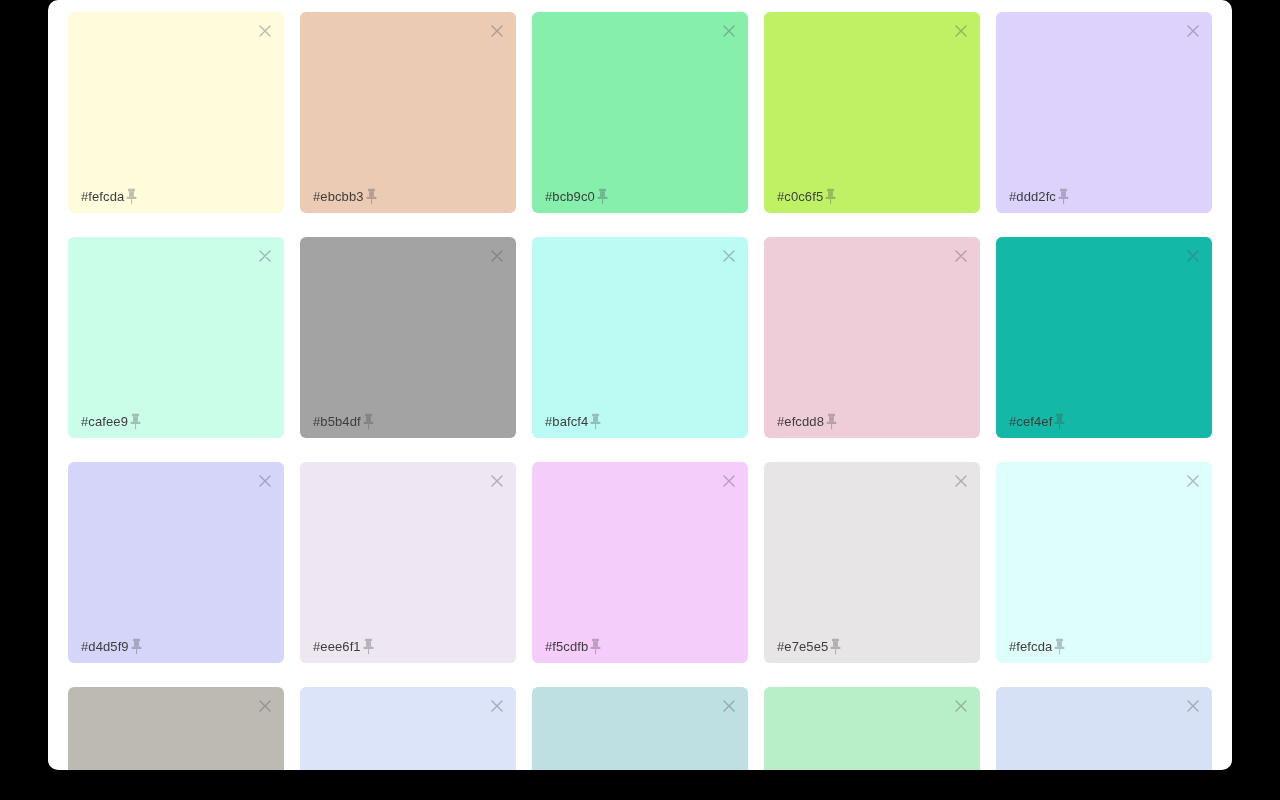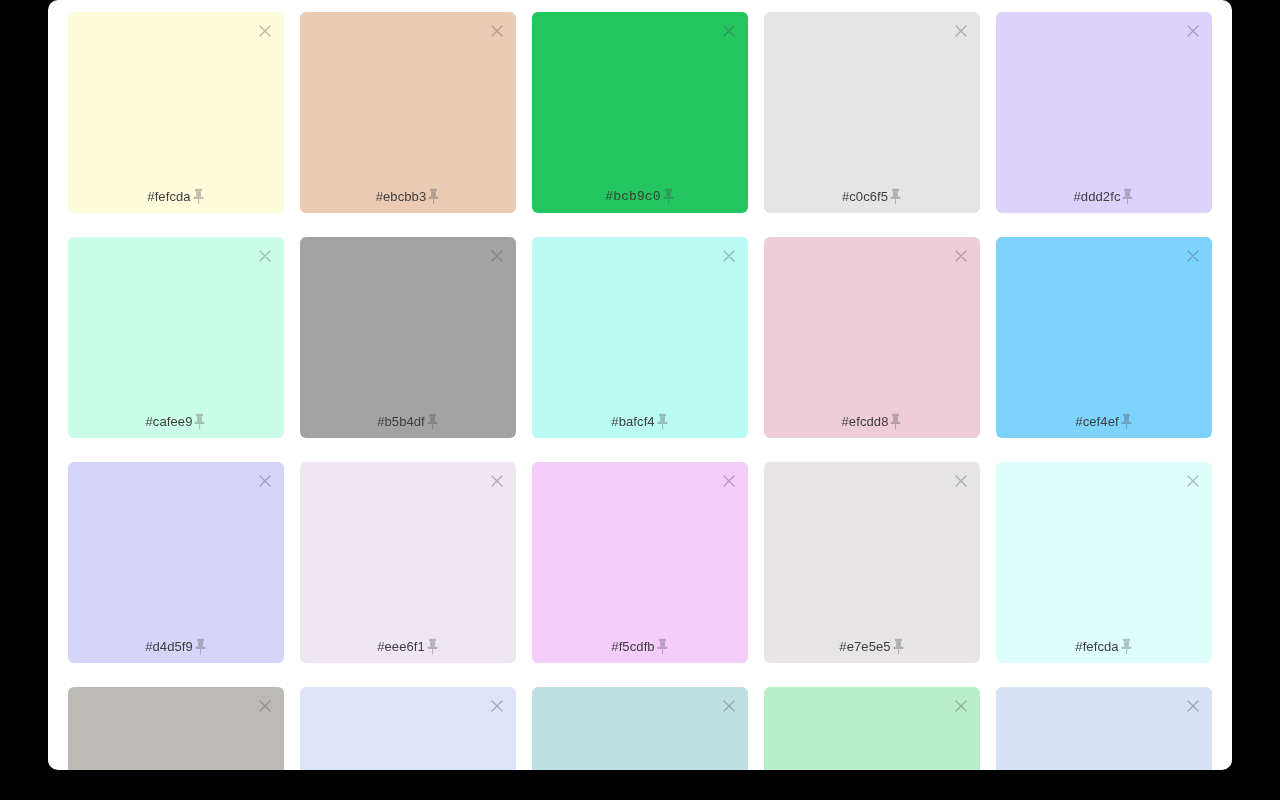--- a/index.html
+++ b/index.html
@@ -62,21 +62,21 @@
   .close-icon svg { display: block; width: 20px; height: 20px; }
 
   .card-footer {
     position: absolute;
     left: 0;
     right: 0;
     bottom: 0;
     height: 34px;
     display: flex;
     align-items: center;
-    justify-content: center;
+    justify-content: flex-start;
     padding: 0 12px 0 13px;
   }
 
   .hex-label {
     font-size: 13px;
     line-height: 1;
     color: #3d3d3d;
     letter-spacing: 0.1px;
     user-select: none;
   }
@@ -125,39 +125,39 @@
       <span class="pin-icon">
         <svg viewBox="0 0 15 17" aria-hidden="true">
           <rect x="4.0" y="0.8" width="7.0" height="2.4" rx="0.5" fill="#4a4a52"></rect>
           <rect x="5.1" y="3.2" width="4.8" height="5.6" fill="#4a4a52"></rect>
           <rect x="2.6" y="8.8" width="9.8" height="2.3" rx="0.6" fill="#4a4a52"></rect>
           <rect x="7.0" y="11.1" width="1.1" height="5.1" fill="#4a4a52"></rect>
         </svg>
       </span>
     </div>
   </div>
-        <div class="swatch-card" title="#bcb9c0" style="background: #22c55e; font-family: Liberation Mono, monospace;">
+        <div class="swatch-card" title="#bcb9c0" style="background: #86efac;">
     <span class="close-icon">
       <svg viewBox="0 0 20 20" aria-hidden="true">
         <path d="M5 5 L15 15 M15 5 L5 15" stroke="#55555f" stroke-width="1.4" stroke-linecap="round" fill="none"></path>
       </svg>
     </span>
     <div class="card-footer">
       <span class="hex-label">#bcb9c0</span>
       <span class="pin-icon">
         <svg viewBox="0 0 15 17" aria-hidden="true">
           <rect x="4.0" y="0.8" width="7.0" height="2.4" rx="0.5" fill="#4a4a52"></rect>
           <rect x="5.1" y="3.2" width="4.8" height="5.6" fill="#4a4a52"></rect>
           <rect x="2.6" y="8.8" width="9.8" height="2.3" rx="0.6" fill="#4a4a52"></rect>
           <rect x="7.0" y="11.1" width="1.1" height="5.1" fill="#4a4a52"></rect>
         </svg>
       </span>
     </div>
   </div>
-        <div class="swatch-card" title="#c0c6f5" style="background: #e5e5e5; padding-left: 8px;">
+        <div class="swatch-card" title="#c0c6f5" style="background: #bef264; padding-left: 8px;">
     <span class="close-icon">
       <svg viewBox="0 0 20 20" aria-hidden="true">
         <path d="M5 5 L15 15 M15 5 L5 15" stroke="#55555f" stroke-width="1.4" stroke-linecap="round" fill="none"></path>
       </svg>
     </span>
     <div class="card-footer">
       <span class="hex-label">#c0c6f5</span>
       <span class="pin-icon">
         <svg viewBox="0 0 15 17" aria-hidden="true">
           <rect x="4.0" y="0.8" width="7.0" height="2.4" rx="0.5" fill="#4a4a52"></rect>
@@ -251,21 +251,21 @@
       <span class="pin-icon">
         <svg viewBox="0 0 15 17" aria-hidden="true">
           <rect x="4.0" y="0.8" width="7.0" height="2.4" rx="0.5" fill="#4a4a52"></rect>
           <rect x="5.1" y="3.2" width="4.8" height="5.6" fill="#4a4a52"></rect>
           <rect x="2.6" y="8.8" width="9.8" height="2.3" rx="0.6" fill="#4a4a52"></rect>
           <rect x="7.0" y="11.1" width="1.1" height="5.1" fill="#4a4a52"></rect>
         </svg>
       </span>
     </div>
   </div>
-        <div class="swatch-card" title="#cef4ef" style="background: #7dd3fc;">
+        <div class="swatch-card" title="#cef4ef" style="background: #14b8a6;">
     <span class="close-icon">
       <svg viewBox="0 0 20 20" aria-hidden="true">
         <path d="M5 5 L15 15 M15 5 L5 15" stroke="#55555f" stroke-width="1.4" stroke-linecap="round" fill="none"></path>
       </svg>
     </span>
     <div class="card-footer">
       <span class="hex-label">#cef4ef</span>
       <span class="pin-icon">
         <svg viewBox="0 0 15 17" aria-hidden="true">
           <rect x="4.0" y="0.8" width="7.0" height="2.4" rx="0.5" fill="#4a4a52"></rect>

